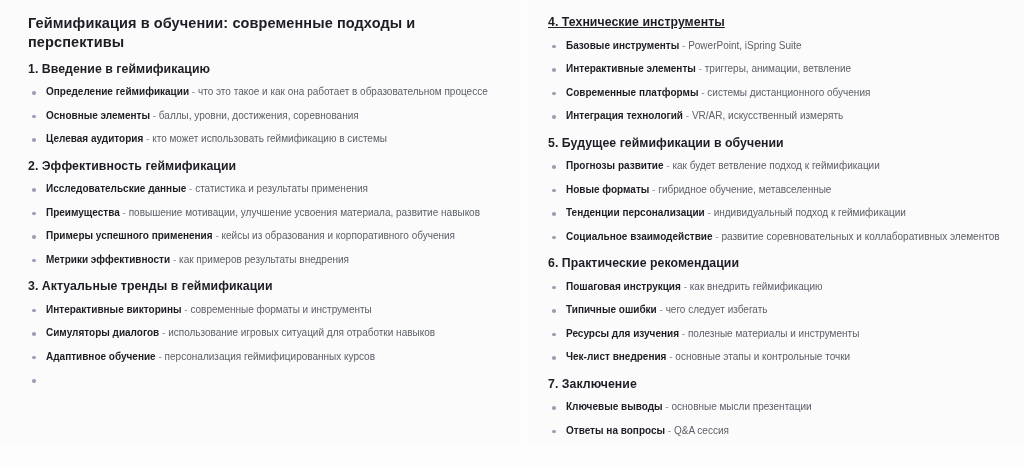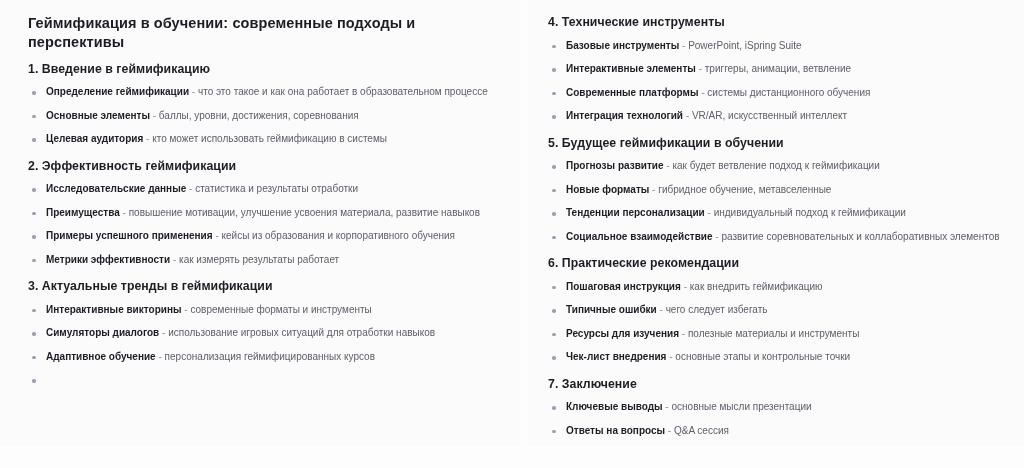--- a/index.html
+++ b/index.html
@@ -71,20 +71,21 @@
   .section-title {
     font-size: 12.3px;
     font-weight: bold;
     color: #1c1e24;
     line-height: 1.35;
     margin: 11px 0 8px 0;
     letter-spacing: 0.05px;
   }
   .col-right .section:first-child .section-title {
     margin-top: 2px;
+    text-decoration: underline;
   }
   .col-left .section:first-child .section-title {
     margin-top: 9px;
   }
 
   ul.bullets {
     list-style: none;
     margin: 0;
     padding: 0;
   }
@@ -132,24 +133,24 @@
           <h2 class="section-title">1. Введение в геймификацию</h2>
           <ul class="bullets">
             <li><span class="term">Определение геймификации</span> <span class="dash">-</span> <span class="desc">что это такое и как она работает в образовательном процессе</span></li>
             <li><span class="term">Основные элементы</span> <span class="dash">-</span> <span class="desc">баллы, уровни, достижения, соревнования</span></li>
             <li><span class="term">Целевая аудитория</span> <span class="dash">-</span> <span class="desc">кто может использовать геймификацию в системы</span></li>
           </ul>
         </div>
         <div class="section">
           <h2 class="section-title">2. Эффективность геймификации</h2>
           <ul class="bullets">
-            <li><span class="term">Исследовательские данные</span> <span class="dash">-</span> <span class="desc">статистика и результаты отработки</span></li>
+            <li><span class="term">Исследовательские данные</span> <span class="dash">-</span> <span class="desc">статистика и результаты применения</span></li>
             <li><span class="term">Преимущества</span> <span class="dash">-</span> <span class="desc">повышение мотивации, улучшение усвоения материала, развитие навыков</span></li>
             <li><span class="term">Примеры успешного применения</span> <span class="dash">-</span> <span class="desc">кейсы из образования и корпоративного обучения</span></li>
-            <li><span class="term">Метрики эффективности</span> <span class="dash">-</span> <span class="desc">как измерять результаты работает</span></li>
+            <li><span class="term">Метрики эффективности</span> <span class="dash">-</span> <span class="desc">как примеров результаты внедрения</span></li>
           </ul>
         </div>
         <div class="section">
           <h2 class="section-title">3. Актуальные тренды в геймификации</h2>
           <ul class="bullets">
             <li><span class="term">Интерактивные викторины</span> <span class="dash">-</span> <span class="desc">современные форматы и инструменты</span></li>
             <li><span class="term">Симуляторы диалогов</span> <span class="dash">-</span> <span class="desc">использование игровых ситуаций для отработки навыков</span></li>
             <li><span class="term">Адаптивное обучение</span> <span class="dash">-</span> <span class="desc">персонализация геймифицированных курсов</span></li>
             <li>  </li>
           </ul>
@@ -157,21 +158,21 @@
       </div>
   </div>
   <div class="col col-right">
     <div>
         <div class="section">
           <h2 class="section-title">4. Технические инструменты</h2>
           <ul class="bullets">
             <li><span class="term">Базовые инструменты</span> <span class="dash">-</span> <span class="desc">PowerPoint, iSpring Suite</span></li>
             <li><span class="term">Интерактивные элементы</span> <span class="dash">-</span> <span class="desc">триггеры, анимации, ветвление</span></li>
             <li><span class="term">Современные платформы</span> <span class="dash">-</span> <span class="desc">системы дистанционного обучения</span></li>
-            <li><span class="term">Интеграция технологий</span> <span class="dash">-</span> <span class="desc">VR/AR, искусственный интеллект</span></li>
+            <li><span class="term">Интеграция технологий</span> <span class="dash">-</span> <span class="desc">VR/AR, искусственный измерять</span></li>
           </ul>
         </div>
         <div class="section">
           <h2 class="section-title">5. Будущее геймификации в обучении</h2>
           <ul class="bullets">
             <li><span class="term">Прогнозы развитие</span> <span class="dash">-</span> <span class="desc">как будет ветвление подход к геймификации</span></li>
             <li><span class="term">Новые форматы</span> <span class="dash">-</span> <span class="desc">гибридное обучение, метавселенные</span></li>
             <li><span class="term">Тенденции персонализации</span> <span class="dash">-</span> <span class="desc">индивидуальный подход к геймификации</span></li>
             <li><span class="term">Социальное взаимодействие</span> <span class="dash">-</span> <span class="desc">развитие соревновательных и коллаборативных элементов</span></li>
           </ul>

